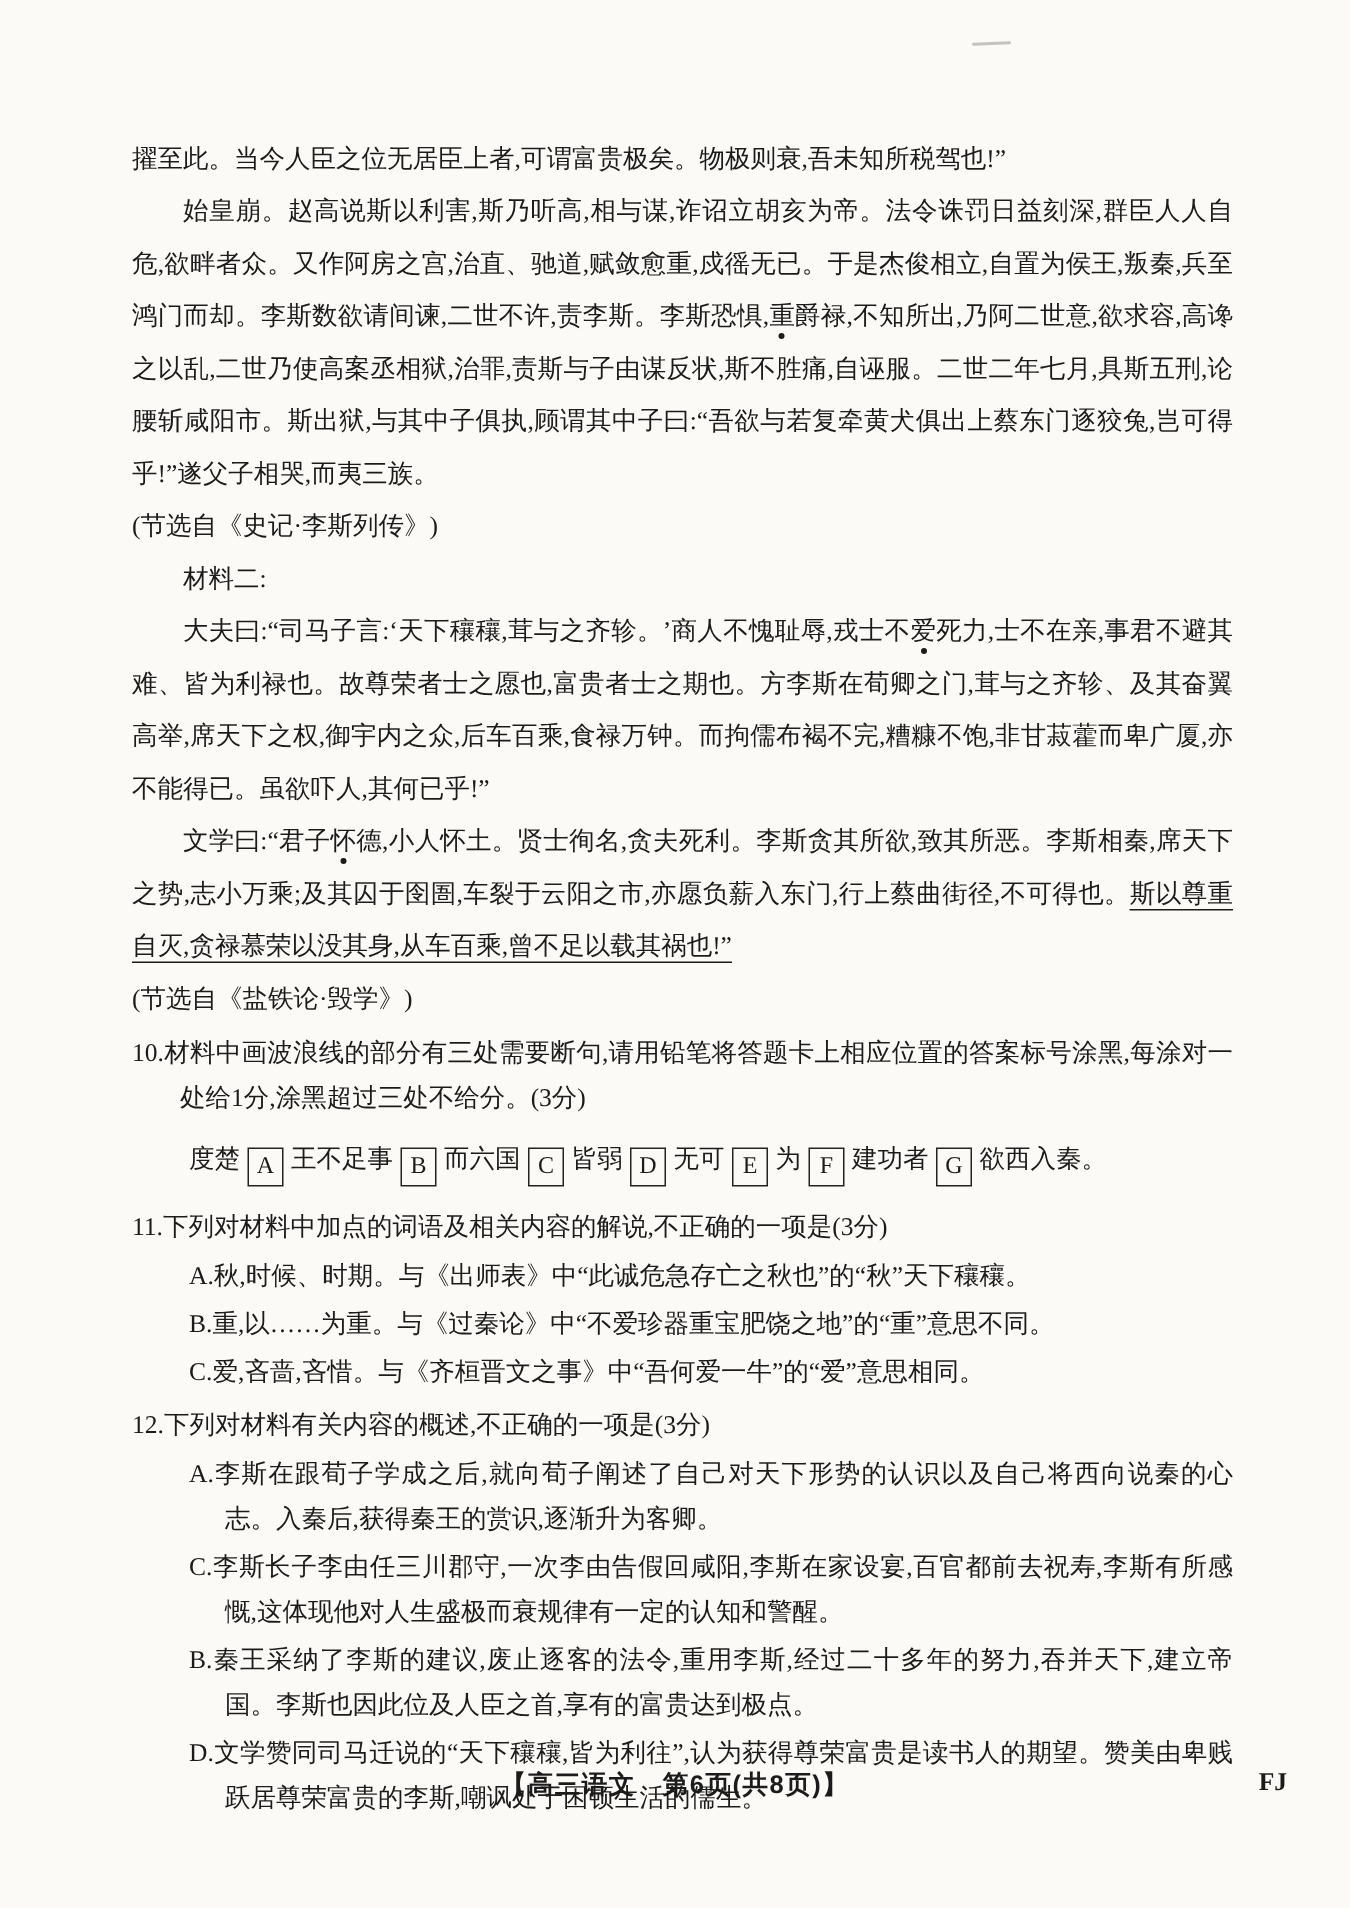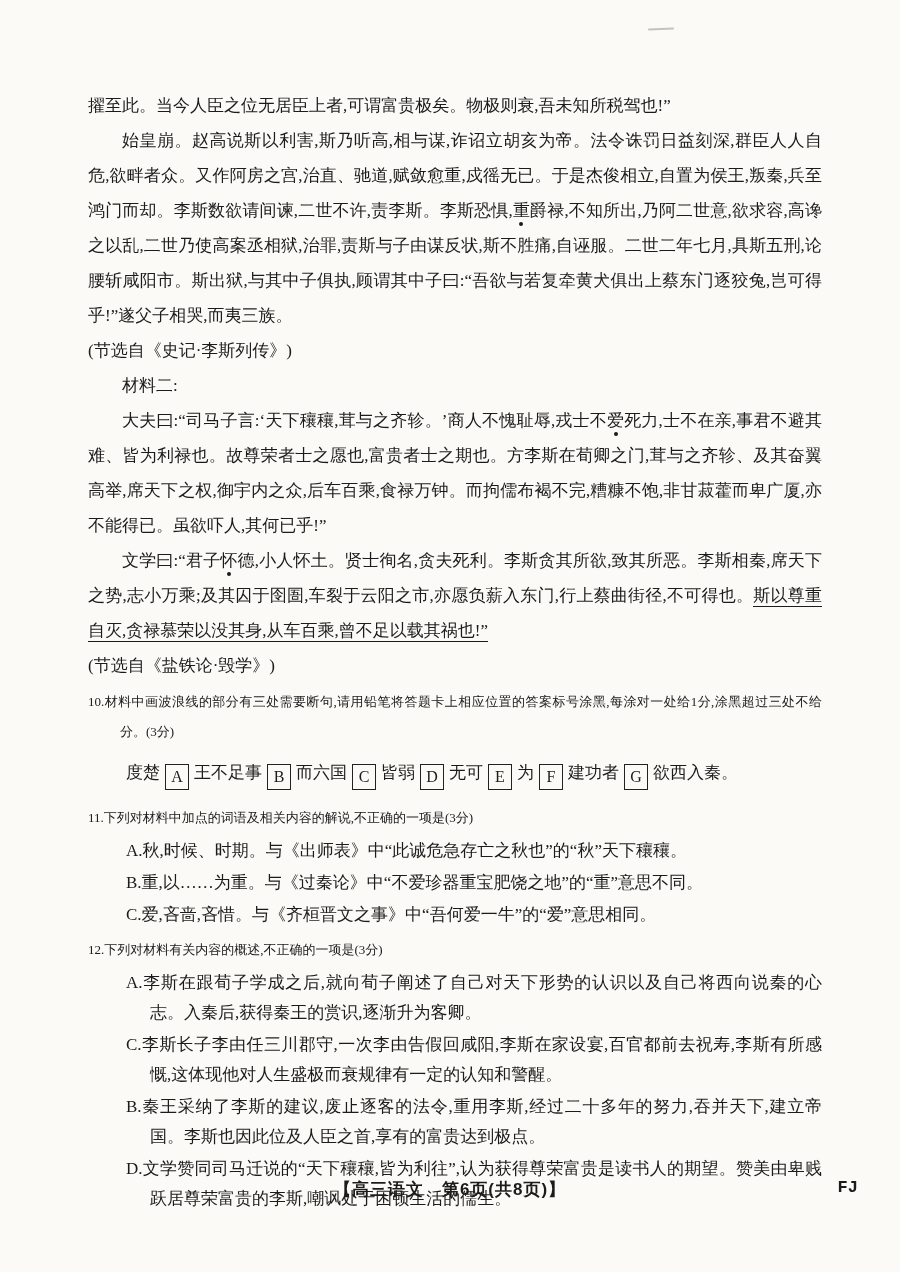--- a/index.html
+++ b/index.html
@@ -22,21 +22,21 @@
     font-size:17px;line-height:35px;
     text-align:justify;
   }
   .block{margin:0;}
   .para{text-indent:2em;}
   .cont-para{text-indent:0;}
   .source{text-align:left;text-indent:0;line-height:35px;}
   .question{
     line-height:30px;
     padding:4px 0 2px 32px;text-indent:-32px;
-    font-size:13px;
+    font-size:17px;
   }
   .answer-line{
     padding-left:38px;text-indent:0;
     line-height:40px;margin:4px 0 6px 0;
   }
   .option{
     line-height:30px;
     padding:1px 0 1px 62px;text-indent:-24px;
   }
   .qnum,.olabel{letter-spacing:0;}
@@ -64,21 +64,21 @@
     position:absolute;left:0;top:1178px;width:100%;height:30px;
     font-size:17px;
   }
   .footer-center{
     display:block;width:100%;text-align:center;
     font-family:"Liberation Sans","DejaVu Sans",sans-serif;
     font-weight:bold;color:#1b1b1b;letter-spacing:1px;
   }
   .footer-right{
     position:absolute;right:42px;top:0;
-    font-family:Liberation Mono, monospace;font-weight:bold;
+    font-family:Liberation Serif, serif;font-weight:bold;
   }
 </style>
 </head>
 <body>
 
 <div class="page">
   <div class="scan-artifact"></div>
 
   <main class="content" id="content">
       <div class="block cont-para"><span>擢至此。当今人臣之位无居臣上者,可谓富贵极矣。物极则衰,吾未知所税驾也!”</span></div>

